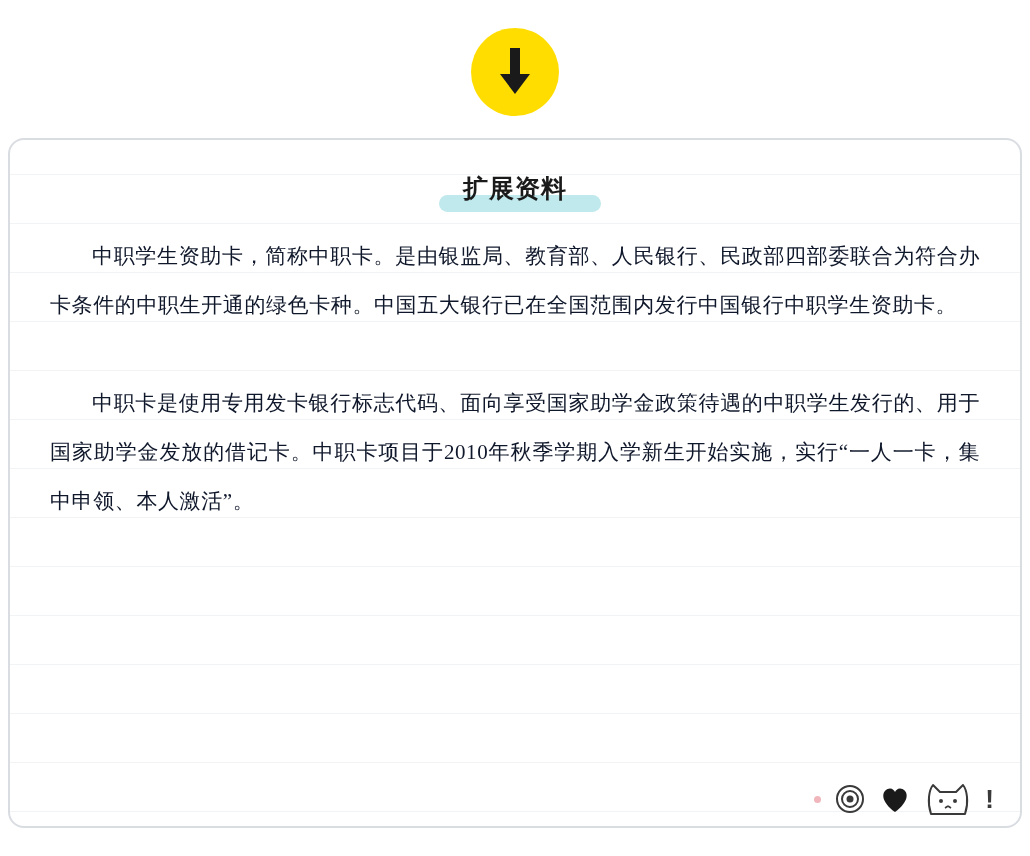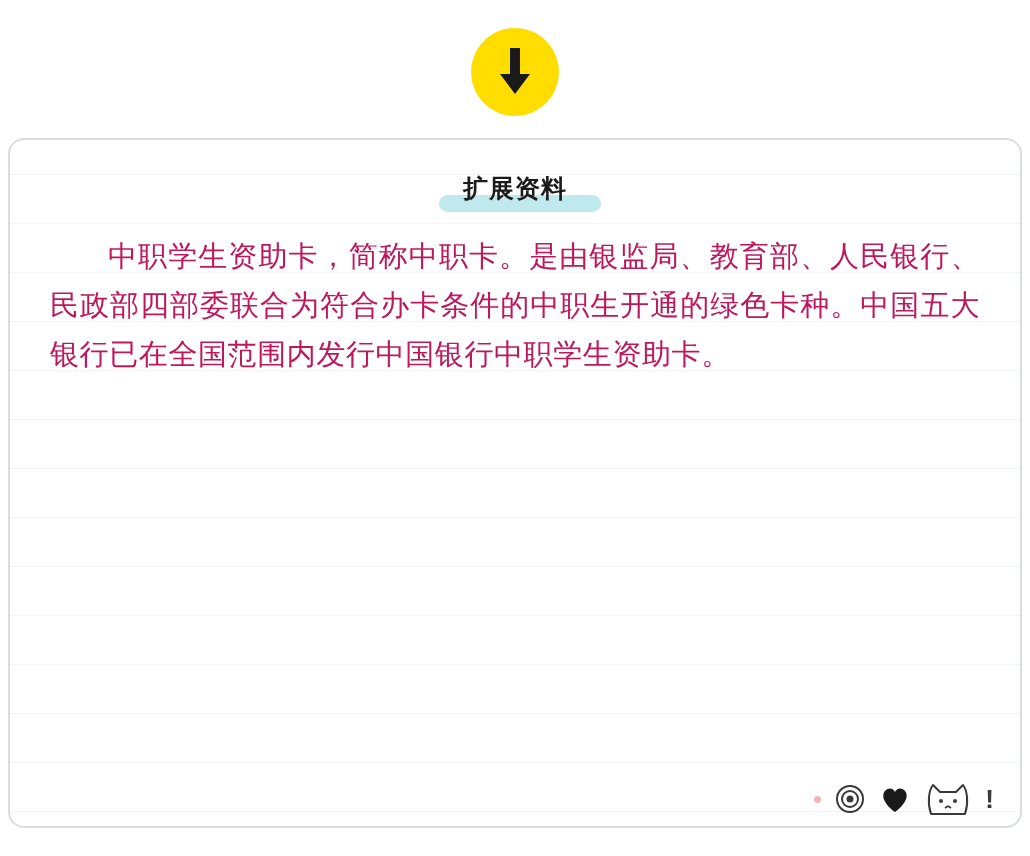--- a/index.html
+++ b/index.html
@@ -86,23 +86,23 @@
     bottom: -6px;
     height: 17px;
     background: #bfe9ec;
     border-radius: 9px;
     z-index: 0;
   }
   .heading .txt { position: relative; z-index: 1; }
 
   
   .body {
-    font-size: 29px;
+    font-size: 21px;
     line-height: 49px;
-    color: #be185d;
+    color: #0f172a;
     letter-spacing: 0.6px;
     text-align: justify;
     font-family: Liberation Serif, serif;
   }
   .body p {
     text-indent: 2em;
     margin: 0;
   }
   .body p.spacer-after { margin-bottom: 49px; }
 
@@ -150,20 +150,21 @@
 
       <div class="heading-row">
         <div class="heading">
           <span class="hl"></span>
           <span class="txt">扩展资料</span>
         </div>
       </div>
 
       <div class="body">
         <p class="spacer-after">中职学生资助卡，简称中职卡。是由银监局、教育部、人民银行、民政部四部委联合为符合办卡条件的中职生开通的绿色卡种。中国五大银行已在全国范围内发行中国银行中职学生资助卡。</p>
+        <p class="spacer-after">中职卡是使用专用发卡银行标志代码、面向享受国家助学金政策待遇的中职学生发行的、用于国家助学金发放的借记卡。中职卡项目于2010年秋季学期入学新生开始实施，实行“一人一卡，集中申领、本人激活”。</p>
       </div>
 
     </div>
 
     <div class="footer-icons">
       <span class="dot"></span>
 
       <span>
         <svg width="30" height="30" viewBox="0 0 30 30" aria-hidden="true">
           <circle cx="15" cy="15" r="13" fill="none" stroke="#3a3a3a" stroke-width="2"></circle>

